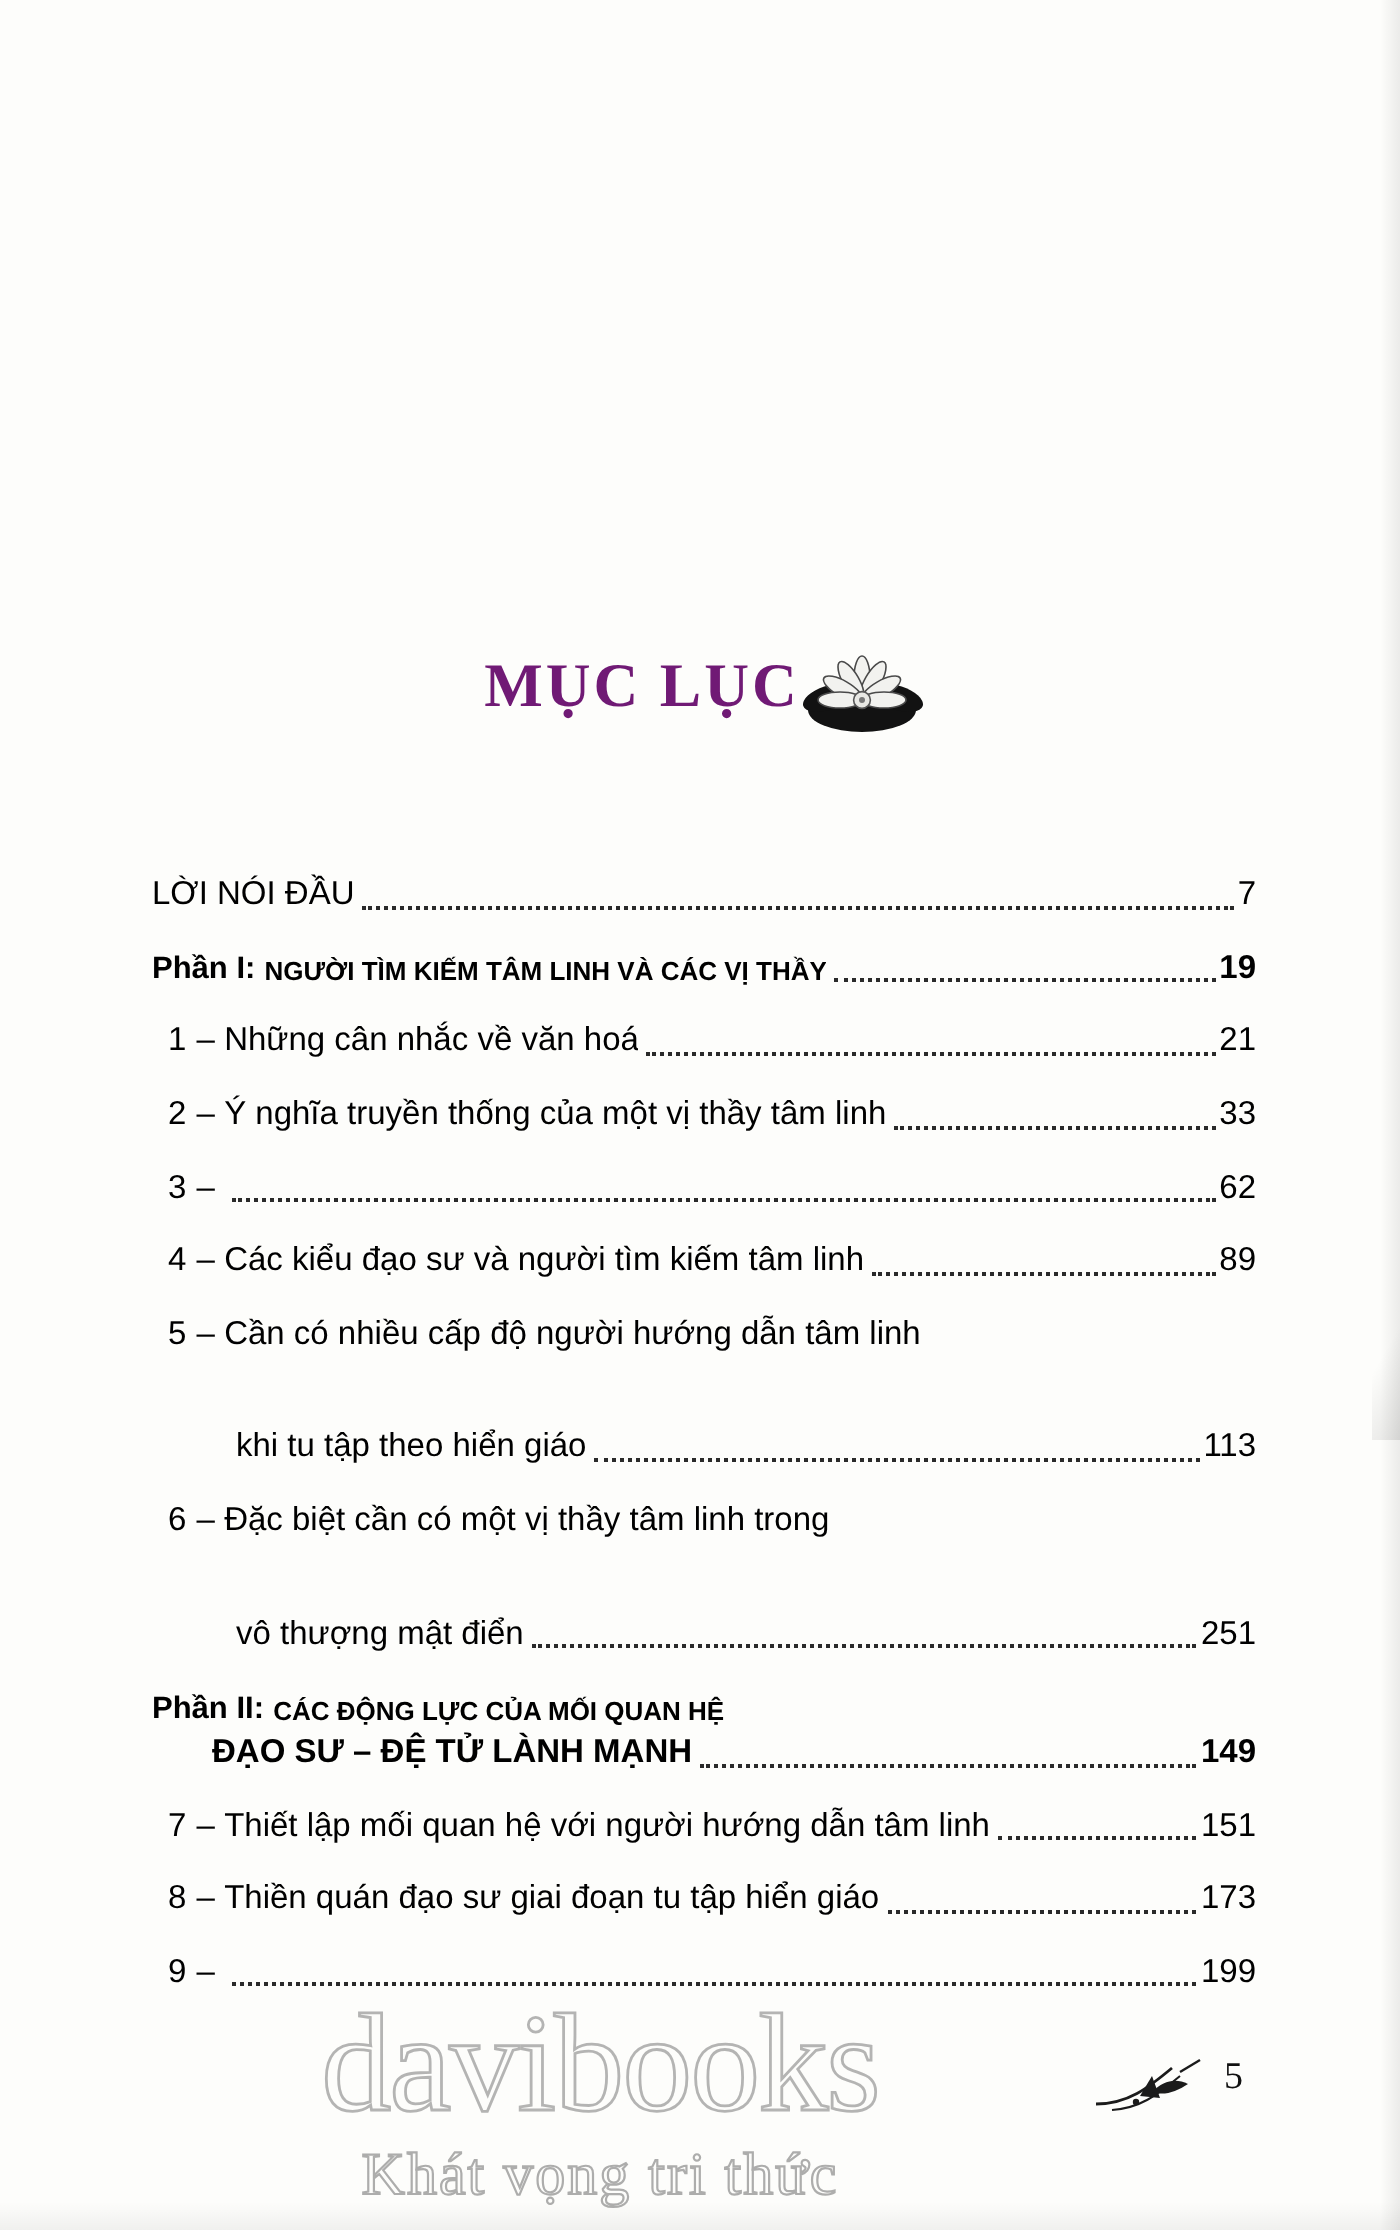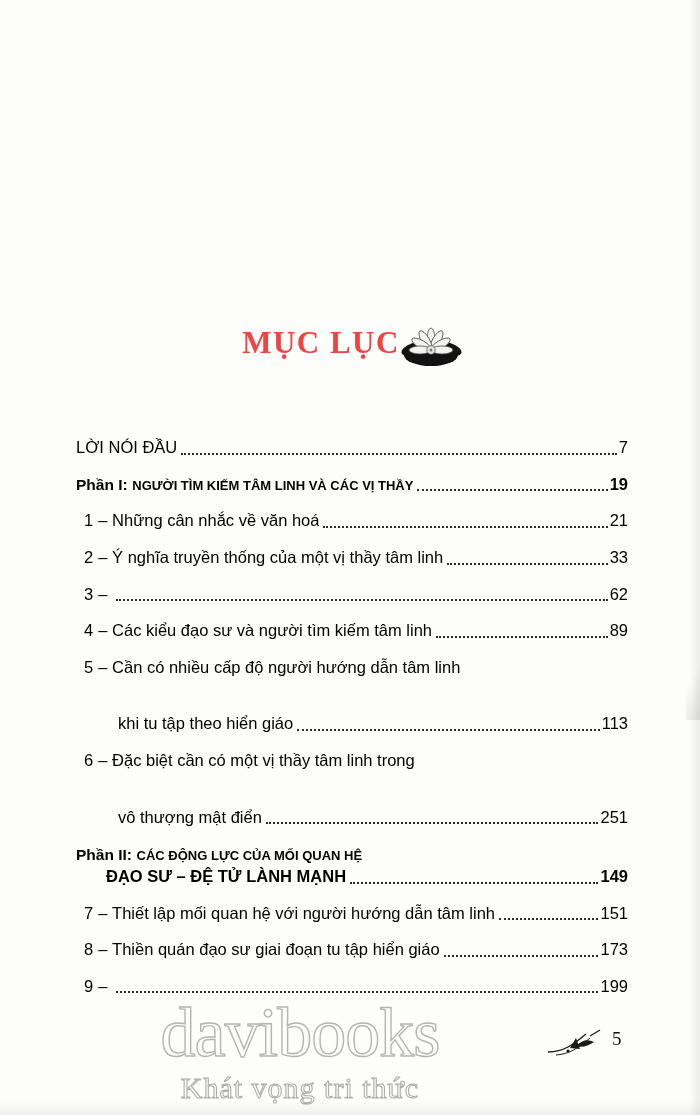--- a/index.html
+++ b/index.html
@@ -50,21 +50,21 @@
   .title-inner {
     display: inline-block;
     position: relative;
     padding-right: 58px;
   }
   .doc-title {
     font-family: "Liberation Serif", serif;
     font-size: 31px;
     font-weight: 700;
     letter-spacing: 1.5px;
-    color: #ef4444;
+    color: #701a75;
     display: inline-block;
     vertical-align: middle;
   }
   .title-ornament {
     position: absolute;
     right: -4px;
     top: -4px;
     width: 62px;
     height: 56px;
     vertical-align: middle;

